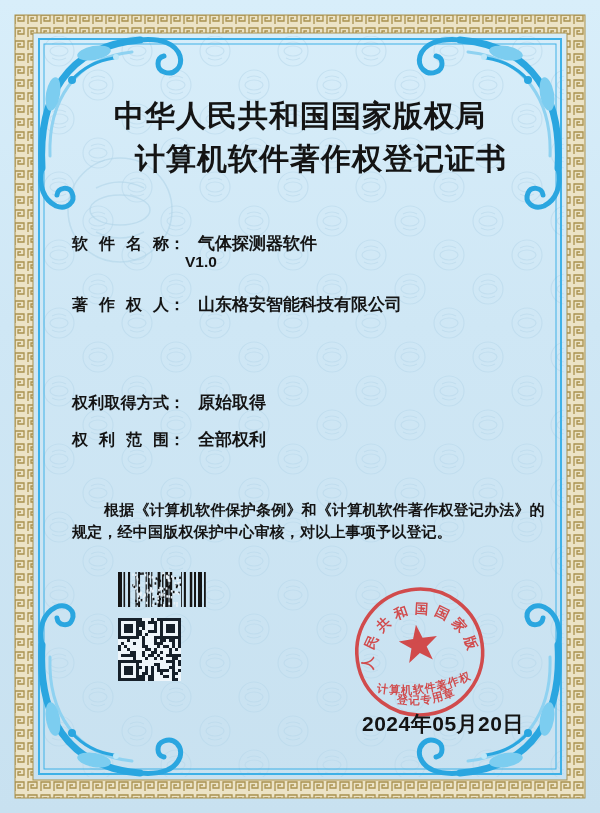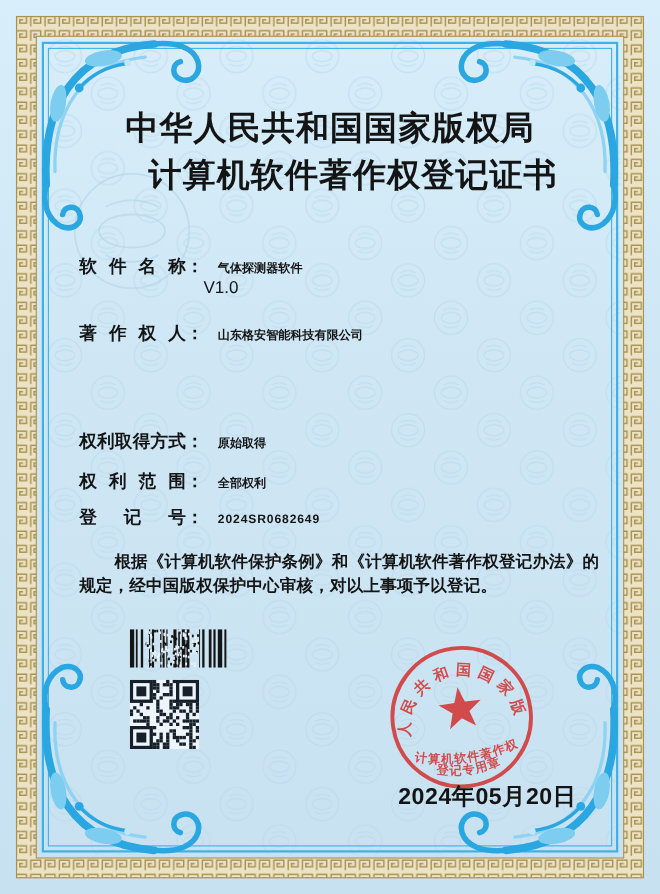--- a/index.html
+++ b/index.html
@@ -16,23 +16,23 @@
     font-weight:900;font-size:30px;letter-spacing:1px;white-space:nowrap;
   }
   .title1{top:96px;}
   .title2{top:139px;margin-left:21px;}
 
   .certno{position:absolute;top:191px;right:48px;font-size:14px;font-weight:700;white-space:nowrap;}
   .certno .certno-value{margin-left:9px;}
 
   .frow{position:absolute;left:72px;font-size:16px;font-weight:700;white-space:nowrap;}
   .lbl{display:inline-block;width:97px;text-align:justify;text-align-last:justify;vertical-align:bottom;}
-  .val{margin-left:13px;font-size:11px;}
+  .val{margin-left:13px;font-size:17px;}
   .val.regnum{letter-spacing:0.8px;}
-  .cont{position:absolute;left:185px;font-size:15.5px;font-weight:400;white-space:nowrap;}
+  .cont{position:absolute;left:185px;font-size:15.5px;font-weight:700;white-space:nowrap;}
 
   .para{position:absolute;font-size:15px;font-weight:700;letter-spacing:0.2px;white-space:nowrap;}
   .para.l1{left:104px;top:501px;}
   .para.l2{left:72px;top:523px;}
 
   .barcode{position:absolute;left:118px;top:572px;width:90px;height:35px;}
   .qrcode{position:absolute;left:118px;top:618px;width:63px;height:63px;}
 
   .seal{position:absolute;left:351px;top:585px;width:138px;height:138px;
         transform:rotate(-8deg);opacity:0.9;}
@@ -111,23 +111,20 @@
   </div>
 
   <div class="frow" style="top:391px">
     <span class="lbl">权利取得方式</span><span>：</span><span class="val">原始取得</span>
   </div>
 
   <div class="frow" style="top:428px">
     <span class="lbl">权利范围</span><span>：</span><span class="val">全部权利</span>
   </div>
 
-  <div class="frow" style="top:460px">
-    <span class="lbl">登记号</span><span>：</span><span class="val regnum">2024SR0682649</span>
-  </div>
 
   <div class="para l1">根据《计算机软件保护条例》和《计算机软件著作权登记办法》的</div>
   <div class="para l2">规定，经中国版权保护中心审核，对以上事项予以登记。</div>
 
   <div class="barcode">
     <svg id="barcode-svg" width="90" height="35" viewBox="0 0 90 35" xmlns="http://www.w3.org/2000/svg">
         <rect x="0" y="0" width="4" height="35" fill="#151515"></rect>
         <rect x="5.5" y="0" width="1.6" height="35" fill="#151515"></rect>
         <rect x="10" y="0" width="2.1301263264846058" height="35" fill="#151515"></rect>
         <rect x="17.498361558513714" y="0" width="1.008068019617349" height="35" fill="#151515"></rect>

